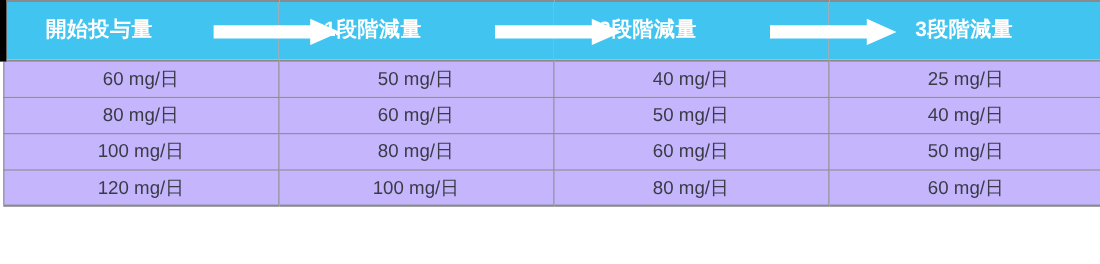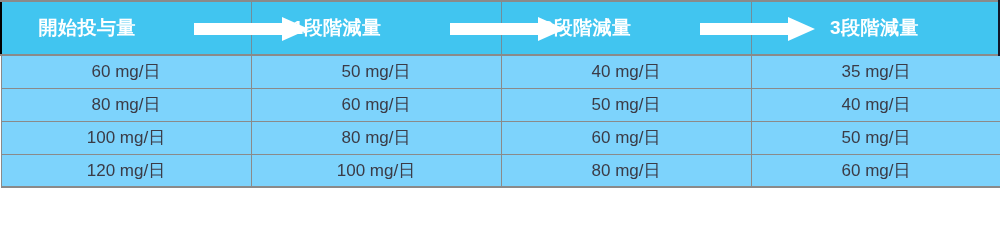--- a/index.html
+++ b/index.html
@@ -40,21 +40,21 @@
     letter-spacing: 0.5px;
     text-align: center;
     vertical-align: middle;
     padding: 0;
     border-top: 2px solid #8a8a8a;
     border-bottom: 2px solid #8a8a8a;
     border-left: 1px solid #6f8e9c;
     border-right: 1px solid #6f8e9c;
     position: relative;
   }
-  thead th.header-cell:first-child { border-left: 2px solid #000000; }
+  thead th.header-cell:first-child { border-left: 6px solid #000000; }
   thead th.header-cell:last-child  { border-right: 7px solid #0f172a; }
 
   .header-label {
     display: block;
     line-height: 52px;
     
     padding-right: 78px;
     white-space: nowrap;
   }
   thead th.header-cell:last-child .header-label { padding-right: 0; }
@@ -75,21 +75,21 @@
 
   
   tbody tr.data-row { height: 33px; }
 
   tbody td.data-cell {
     text-align: center;
     vertical-align: middle;
     font-size: 17px;
     color: #3b3b46;
     padding: 0;
-    background: #7dd3fc;
+    background: #c4b5fd;
     border-bottom: 1px solid #8a8a8a;
     border-left: 1px solid #8a8a8a;
     border-right: 1px solid #8a8a8a;
     white-space: nowrap;
   }
   tbody tr.data-row:last-child td.data-cell { border-bottom: 2px solid #8a8a8a; }
 
   .cell-text { display: inline-block; }
 </style>
 </head>
@@ -120,21 +120,21 @@
           <span class="header-label">3段階減量</span>
         </th>
       </tr>
     </thead>
 
     <tbody>
       <tr class="data-row">
         <td class="data-cell"><span class="cell-text">60 mg/日</span></td>
         <td class="data-cell"><span class="cell-text">50 mg/日</span></td>
         <td class="data-cell"><span class="cell-text">40 mg/日</span></td>
-        <td class="data-cell"><span class="cell-text">35 mg/日</span></td>
+        <td class="data-cell"><span class="cell-text">25 mg/日</span></td>
       </tr>
       <tr class="data-row">
         <td class="data-cell"><span class="cell-text">80 mg/日</span></td>
         <td class="data-cell"><span class="cell-text">60 mg/日</span></td>
         <td class="data-cell"><span class="cell-text">50 mg/日</span></td>
         <td class="data-cell"><span class="cell-text">40 mg/日</span></td>
       </tr>
       <tr class="data-row">
         <td class="data-cell"><span class="cell-text">100 mg/日</span></td>
         <td class="data-cell"><span class="cell-text">80 mg/日</span></td>

